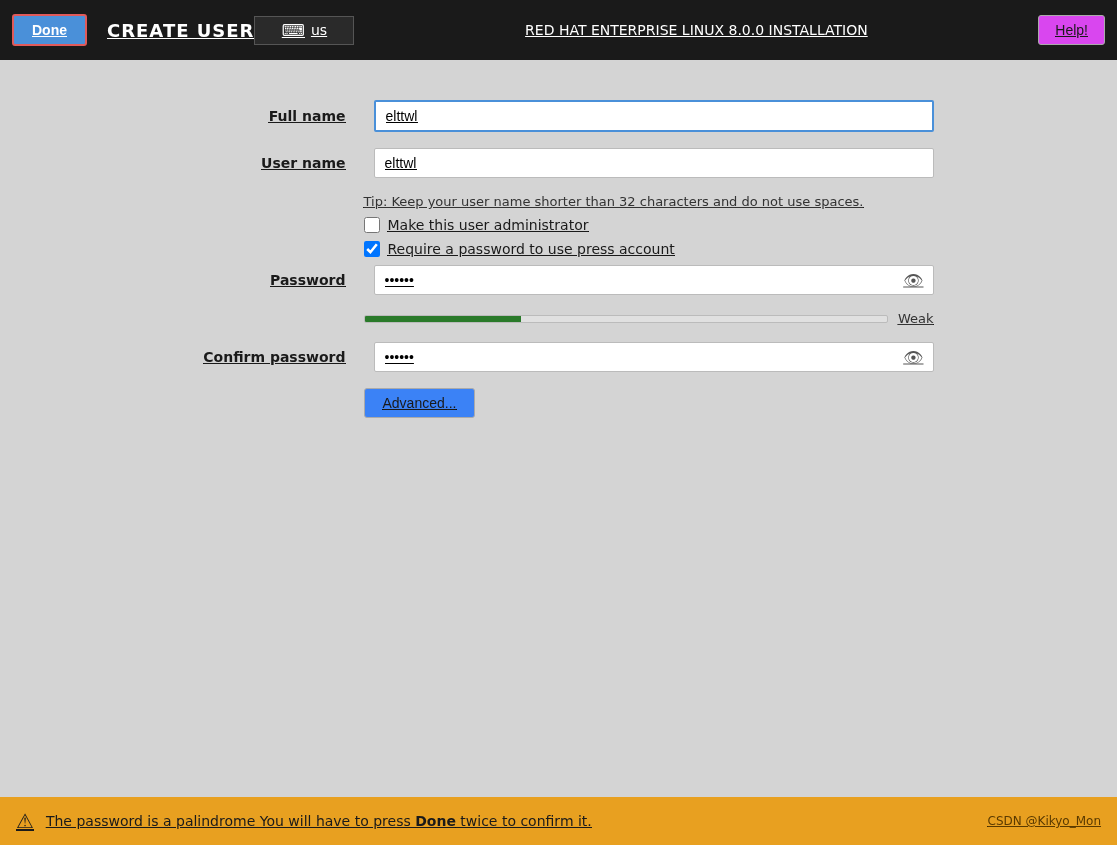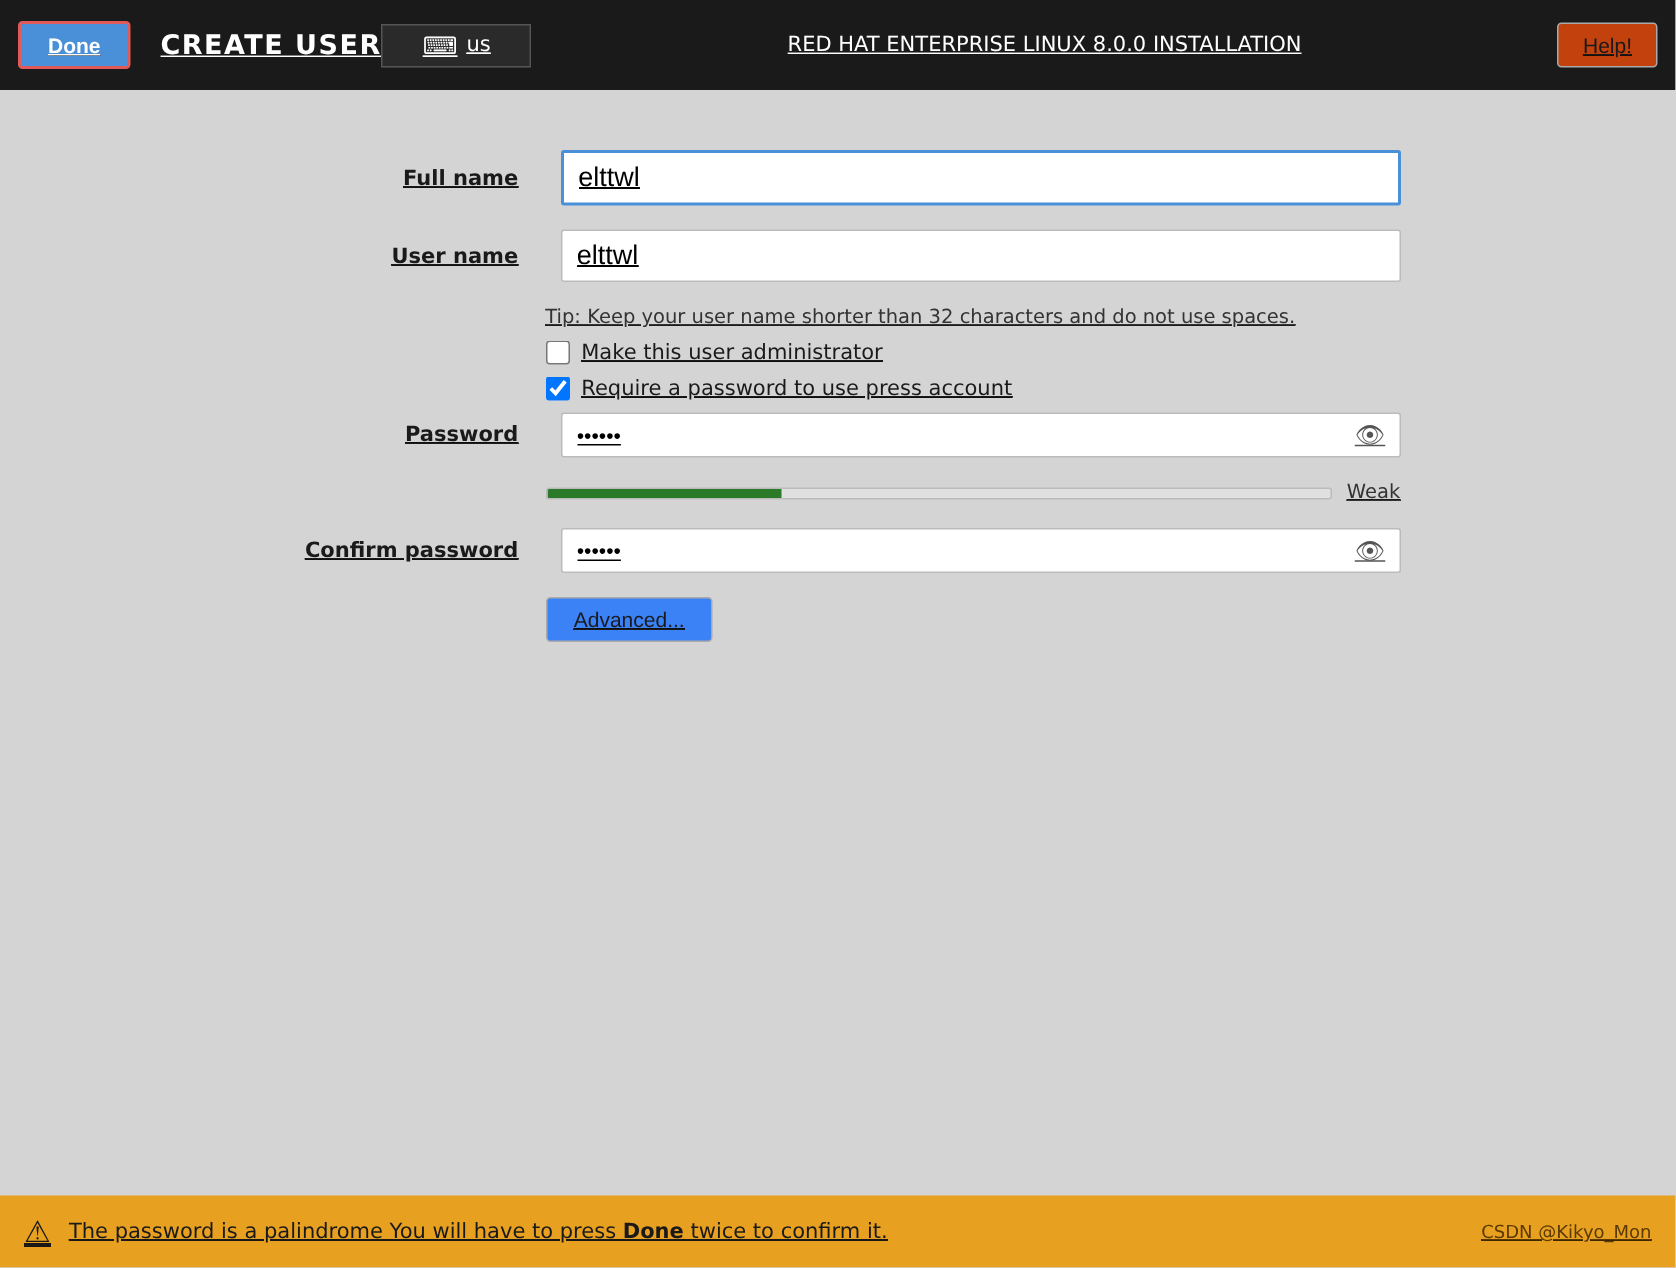--- a/index.html
+++ b/index.html
@@ -53,21 +53,21 @@
       font-size: 14px;
       min-width: 100px;
       justify-content: center;
       margin: 0 auto;
     }
     .keyboard-icon {
       margin-right: 6px;
       font-size: 16px;
     }
     .help-button {
-      background: #c2410c;
+      background: #d946ef;
       color: #1a1a1a;
       border: 1px solid #aaa;
       padding: 6px 16px;
       font-size: 14px;
       cursor: pointer;
       border-radius: 3px;
       margin-left: 20px;
     }
 
     
@@ -100,21 +100,21 @@
       color: #1a1a1a;
       font-size: 14px;
       flex-shrink: 0;
     }
 
     .form-input {
       flex: 1;
       padding: 6px 10px;
       border: 2px solid #4a90d9;
       border-radius: 2px;
-      font-size: 18px;
+      font-size: 14px;
       background: white;
       outline: none;
     }
     .form-input.no-border {
       border: 1px solid #bbb;
     }
 
     .tip-row {
       display: flex;
       margin-bottom: 8px;

